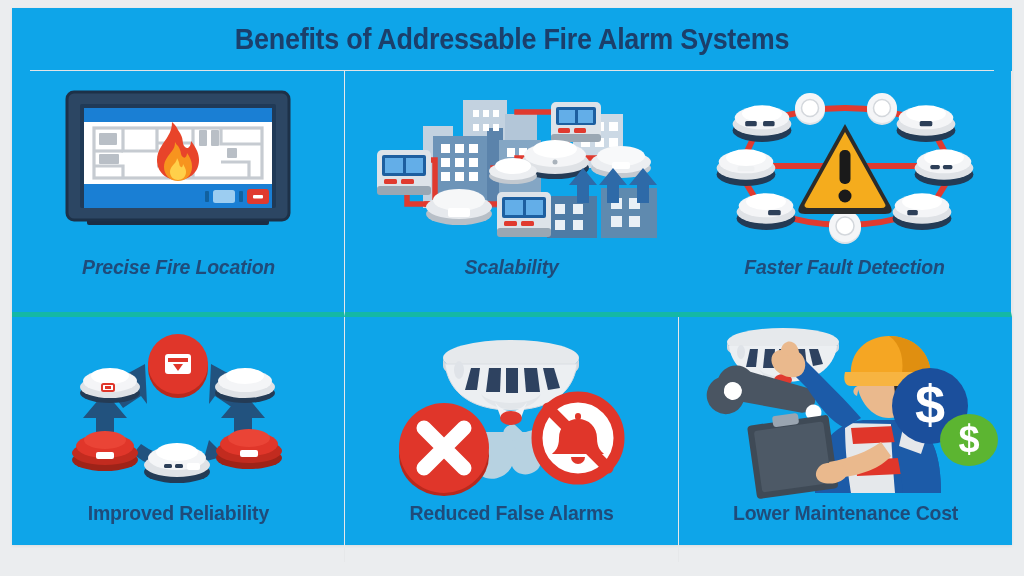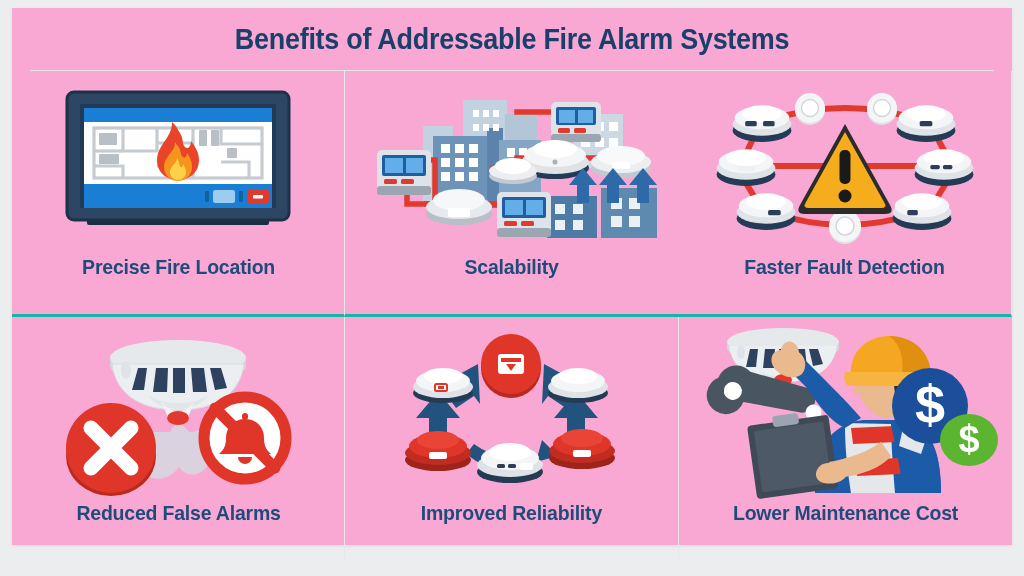--- a/index.html
+++ b/index.html
@@ -7,21 +7,21 @@
   html, body {
     width: 1024px; height: 576px;
     background: #ebedef;
     font-family: "Liberation Sans", sans-serif;
     overflow: hidden;
   }
   #infographic {
     position: absolute;
     left: 12px; top: 8px;
     width: 1000px; height: 537px;
-    background: #f9a8d4;
+    background: #0ea5e9;
     box-shadow: 0 1px 3px rgba(0,0,0,0.07);
   }
   
   .title-bar {
     height: 62px;
     display: flex; align-items: center; justify-content: center;
   }
   .title {
     font-size: 29px;
     font-weight: bold;
@@ -44,21 +44,21 @@
     grid-template-columns: 1fr 1fr 1fr;
     grid-template-rows: 1fr 1fr;
   }
   .cell {
     position: relative;
     display: flex; flex-direction: column;
     align-items: center; justify-content: flex-start;
     padding: 14px 10px 0 10px;
   }
   .cell.bdr-r { border-right: 1px solid #e6e8ea; }
-  .cell.bdr-b { border-bottom: 3px solid #14b8a6; }
+  .cell.bdr-b { border-bottom: 5px solid #14b8a6; font-style: italic; }
   .art {
     width: 100%; height: 160px;
     position: relative;
     display: flex; align-items: center; justify-content: center;
   }
   .cell-label {
     margin-top: 10px;
     font-size: 20.5px;
     font-weight: bold;
     color: #1f4b7a;
@@ -340,20 +340,88 @@
             <circle cx="0" cy="28" r="6.5" fill="#1a1a1a"></circle>
           </g>
         </svg>
       </div>
       <div class="cell-label">Faster Fault Detection</div>
     </div>
 
     <div class="cell bdr-r">
       <div class="art">
         <svg width="250" height="165" viewBox="0 0 250 165">
+          <g fill="#22527e">
+            <path d="M92 36 L70 48 L78 54 L60 66 L70 80 L88 68 L94 76 Z"></path>
+            <path d="M158 36 L180 48 L172 54 L190 66 L180 80 L162 68 L156 76 Z"></path>
+            <path d="M60 104 l-22 -26 l-22 26 h13 v24 h18 v-24 z" transform="translate(14,-14)"></path>
+            <path d="M60 104 l-22 -26 l-22 26 h13 v24 h18 v-24 z" transform="translate(152,-14)"></path>
+            <path d="M80 126 Q110 150 142 136 L138 124 Q112 134 88 116 Z"></path>
+            <path d="M150 134 l22 -6 l-16 -16 z"></path>
+          </g>
+          <g>
+
+            <g transform="translate(125,36)">
+              <circle cx="0" cy="4" r="30" fill="#b9291d"></circle>
+              <circle cx="0" cy="0" r="30" fill="#e0362a"></circle>
+              <rect x="-13" y="-10" width="26" height="20" rx="3" fill="#ffffff"></rect>
+              <rect x="-10" y="-6" width="20" height="4" fill="#e0362a"></rect>
+              <path d="M-5 0 l5 7 l5 -7 z" fill="#e0362a"></path>
+            </g>
+
+            <g transform="translate(57,56)">
+              <ellipse cx="0" cy="9" rx="30" ry="10" fill="#243b55"></ellipse>
+              <ellipse cx="0" cy="3" rx="30" ry="11" fill="#dfe2e6"></ellipse>
+              <ellipse cx="0" cy="-3" rx="27" ry="11" fill="#f4f5f7"></ellipse>
+              <ellipse cx="0" cy="-8" rx="19" ry="8" fill="#ffffff"></ellipse>
+              <rect x="-8" y="0" width="12" height="7" rx="1.5" fill="#ffffff" stroke="#e0362a" stroke-width="2"></rect>
+              <rect x="-5" y="2" width="6" height="3" fill="#e0362a"></rect>
+            </g>
+
+            <g transform="translate(192,56)">
+              <ellipse cx="0" cy="9" rx="30" ry="10" fill="#243b55"></ellipse>
+              <ellipse cx="0" cy="3" rx="30" ry="11" fill="#dfe2e6"></ellipse>
+              <ellipse cx="0" cy="-3" rx="27" ry="11" fill="#f4f5f7"></ellipse>
+              <ellipse cx="0" cy="-8" rx="19" ry="8" fill="#ffffff"></ellipse>
+            </g>
+
+            <g transform="translate(52,122)">
+              <ellipse cx="0" cy="10" rx="33" ry="11" fill="#9e2318"></ellipse>
+              <ellipse cx="0" cy="3" rx="33" ry="12" fill="#c22b1f"></ellipse>
+              <ellipse cx="0" cy="-4" rx="29" ry="12" fill="#e0362a"></ellipse>
+              <ellipse cx="0" cy="-10" rx="21" ry="9" fill="#ea4436"></ellipse>
+              <rect x="-9" y="2" width="18" height="7" rx="2" fill="#ffffff"></rect>
+            </g>
+
+            <g transform="translate(196,120)">
+              <ellipse cx="0" cy="10" rx="33" ry="11" fill="#9e2318"></ellipse>
+              <ellipse cx="0" cy="3" rx="33" ry="12" fill="#c22b1f"></ellipse>
+              <ellipse cx="0" cy="-4" rx="29" ry="12" fill="#e0362a"></ellipse>
+              <ellipse cx="0" cy="-10" rx="21" ry="9" fill="#ea4436"></ellipse>
+              <rect x="-9" y="2" width="18" height="7" rx="2" fill="#ffffff"></rect>
+            </g>
+
+            <g transform="translate(124,134)">
+              <ellipse cx="0" cy="10" rx="33" ry="11" fill="#243b55"></ellipse>
+              <ellipse cx="0" cy="3" rx="33" ry="12" fill="#dfe2e6"></ellipse>
+              <ellipse cx="0" cy="-4" rx="29" ry="12" fill="#f4f5f7"></ellipse>
+              <ellipse cx="0" cy="-10" rx="21" ry="9" fill="#ffffff"></ellipse>
+              <rect x="-13" y="2" width="8" height="4" rx="1.5" fill="#2d3f58"></rect>
+              <rect x="-2" y="2" width="8" height="4" rx="1.5" fill="#2d3f58"></rect>
+              <rect x="10" y="1" width="13" height="7" rx="2" fill="#ffffff"></rect>
+            </g>
+          </g>
+        </svg>
+      </div>
+      <div class="cell-label">Improved Reliability</div>
+    </div>
+
+    <div class="cell bdr-r">
+      <div class="art">
+        <svg width="250" height="165" viewBox="0 0 250 165">
           <g fill="#d5dae0" opacity="0.85">
             <path d="M96 104 c-14 2 -22 10 -20 19 c2 9 14 12 22 8 c-9 5 -8 16 2 19 c10 3 22 -3 26 -12 c3 8 14 11 22 6 c9 -5 9 -16 1 -21 c9 1 15 -5 13 -12 c-2 -8 -13 -11 -22 -7 z"></path>
             <path d="M128 96 c-8 1 -12 6 -10 11 c2 5 8 7 13 4 c-5 3 -4 9 2 11 c6 2 13 -2 15 -7 z"></path>
           </g>
           <g transform="translate(125,52)">
             <ellipse cx="0" cy="-22" rx="68" ry="18" fill="#e6e9ec"></ellipse>
             <path d="M-68 -22 a68 18 0 0 0 136 0 l0 8 a68 18 0 0 1 -136 0 z" fill="#d2d7dd"></path>
             <path d="M-66 -16 C-62 14 -38 30 0 30 C38 30 62 14 66 -16 Z" fill="#eceff2"></path>
             <path d="M-66 -16 C-62 14 -38 30 0 30 C38 30 62 14 66 -16 Z" fill="none" stroke="#dadee3" stroke-width="1"></path>
             <path d="M-40 -12 l-6 22 l12 0 l3 -22 z" fill="#2e4260"></path>
@@ -377,88 +445,20 @@
             <g transform="translate(0,2)">
               <path d="M0 -21 c-11 0 -19 8 -19 19 c0 10 -4 13 -7 16 l52 0 c-3 -3 -7 -6 -7 -16 c0 -11 -8 -19 -19 -19 z" fill="#e0362a"></path>
               <rect x="-3" y="-27" width="6" height="7" rx="3" fill="#e0362a"></rect>
               <path d="M-7 17 a7 7 0 0 0 14 0 z" fill="#e0362a"></path>
             </g>
             <path d="M-30 -30 L30 30" stroke="#e0362a" stroke-width="11" stroke-linecap="round"></path>
           </g>
         </svg>
       </div>
       <div class="cell-label">Reduced False Alarms</div>
-    </div>
-
-    <div class="cell bdr-r">
-      <div class="art">
-        <svg width="250" height="165" viewBox="0 0 250 165">
-          <g fill="#22527e">
-            <path d="M92 36 L70 48 L78 54 L60 66 L70 80 L88 68 L94 76 Z"></path>
-            <path d="M158 36 L180 48 L172 54 L190 66 L180 80 L162 68 L156 76 Z"></path>
-            <path d="M60 104 l-22 -26 l-22 26 h13 v24 h18 v-24 z" transform="translate(14,-14)"></path>
-            <path d="M60 104 l-22 -26 l-22 26 h13 v24 h18 v-24 z" transform="translate(152,-14)"></path>
-            <path d="M80 126 Q110 150 142 136 L138 124 Q112 134 88 116 Z"></path>
-            <path d="M150 134 l22 -6 l-16 -16 z"></path>
-          </g>
-          <g>
-
-            <g transform="translate(125,36)">
-              <circle cx="0" cy="4" r="30" fill="#b9291d"></circle>
-              <circle cx="0" cy="0" r="30" fill="#e0362a"></circle>
-              <rect x="-13" y="-10" width="26" height="20" rx="3" fill="#ffffff"></rect>
-              <rect x="-10" y="-6" width="20" height="4" fill="#e0362a"></rect>
-              <path d="M-5 0 l5 7 l5 -7 z" fill="#e0362a"></path>
-            </g>
-
-            <g transform="translate(57,56)">
-              <ellipse cx="0" cy="9" rx="30" ry="10" fill="#243b55"></ellipse>
-              <ellipse cx="0" cy="3" rx="30" ry="11" fill="#dfe2e6"></ellipse>
-              <ellipse cx="0" cy="-3" rx="27" ry="11" fill="#f4f5f7"></ellipse>
-              <ellipse cx="0" cy="-8" rx="19" ry="8" fill="#ffffff"></ellipse>
-              <rect x="-8" y="0" width="12" height="7" rx="1.5" fill="#ffffff" stroke="#e0362a" stroke-width="2"></rect>
-              <rect x="-5" y="2" width="6" height="3" fill="#e0362a"></rect>
-            </g>
-
-            <g transform="translate(192,56)">
-              <ellipse cx="0" cy="9" rx="30" ry="10" fill="#243b55"></ellipse>
-              <ellipse cx="0" cy="3" rx="30" ry="11" fill="#dfe2e6"></ellipse>
-              <ellipse cx="0" cy="-3" rx="27" ry="11" fill="#f4f5f7"></ellipse>
-              <ellipse cx="0" cy="-8" rx="19" ry="8" fill="#ffffff"></ellipse>
-            </g>
-
-            <g transform="translate(52,122)">
-              <ellipse cx="0" cy="10" rx="33" ry="11" fill="#9e2318"></ellipse>
-              <ellipse cx="0" cy="3" rx="33" ry="12" fill="#c22b1f"></ellipse>
-              <ellipse cx="0" cy="-4" rx="29" ry="12" fill="#e0362a"></ellipse>
-              <ellipse cx="0" cy="-10" rx="21" ry="9" fill="#ea4436"></ellipse>
-              <rect x="-9" y="2" width="18" height="7" rx="2" fill="#ffffff"></rect>
-            </g>
-
-            <g transform="translate(196,120)">
-              <ellipse cx="0" cy="10" rx="33" ry="11" fill="#9e2318"></ellipse>
-              <ellipse cx="0" cy="3" rx="33" ry="12" fill="#c22b1f"></ellipse>
-              <ellipse cx="0" cy="-4" rx="29" ry="12" fill="#e0362a"></ellipse>
-              <ellipse cx="0" cy="-10" rx="21" ry="9" fill="#ea4436"></ellipse>
-              <rect x="-9" y="2" width="18" height="7" rx="2" fill="#ffffff"></rect>
-            </g>
-
-            <g transform="translate(124,134)">
-              <ellipse cx="0" cy="10" rx="33" ry="11" fill="#243b55"></ellipse>
-              <ellipse cx="0" cy="3" rx="33" ry="12" fill="#dfe2e6"></ellipse>
-              <ellipse cx="0" cy="-4" rx="29" ry="12" fill="#f4f5f7"></ellipse>
-              <ellipse cx="0" cy="-10" rx="21" ry="9" fill="#ffffff"></ellipse>
-              <rect x="-13" y="2" width="8" height="4" rx="1.5" fill="#2d3f58"></rect>
-              <rect x="-2" y="2" width="8" height="4" rx="1.5" fill="#2d3f58"></rect>
-              <rect x="10" y="1" width="13" height="7" rx="2" fill="#ffffff"></rect>
-            </g>
-          </g>
-        </svg>
-      </div>
-      <div class="cell-label">Improved Reliability</div>
     </div>
 
     <div class="cell">
       <div class="art">
         <svg width="300" height="165" viewBox="0 0 300 165">
           <g transform="translate(88,24)">
             <ellipse cx="0" cy="-10" rx="56" ry="14" fill="#e6e9ec"></ellipse>
             <path d="M-56 -10 a56 14 0 0 0 112 0 l0 6 a56 14 0 0 1 -112 0 z" fill="#d2d7dd"></path>
             <path d="M-54 -6 C-51 17 -31 30 0 30 C31 30 51 17 54 -6 Z" fill="#eceff2"></path>
             <path d="M-33 -3 l-4 18 l10 0 l2 -18 z" fill="#2e4260"></path>

